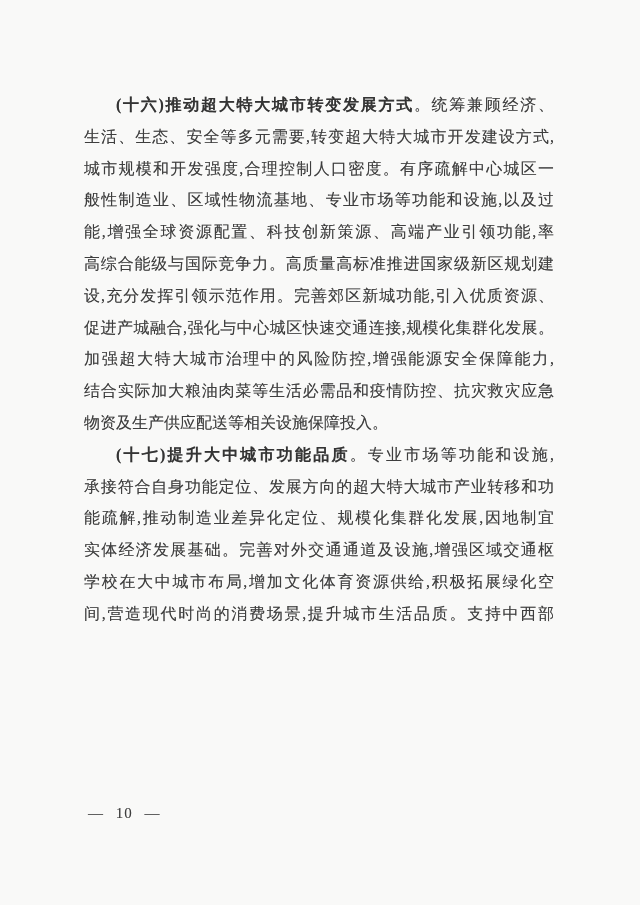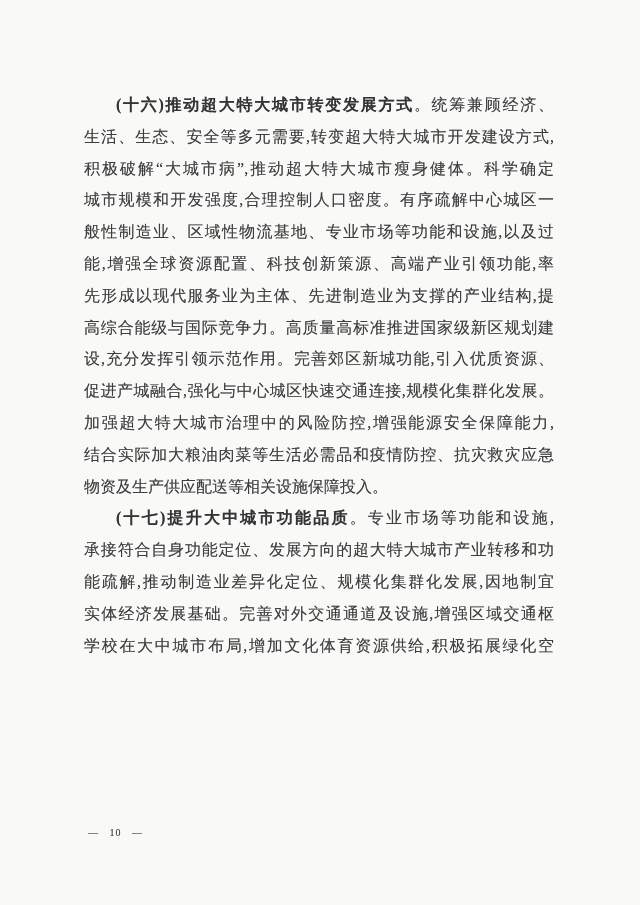--- a/index.html
+++ b/index.html
@@ -42,49 +42,47 @@
   }
   .seg { font-weight: normal; }
   .seg.bold {
     font-weight: bold;
     color: #343434;
   }
   .footer {
     position: absolute;
     left: 88px;
     top: 802px;
-    font-size: 10px;
+    font-size: 15px;
     line-height: 22px;
     color: #3e3e3e;
     letter-spacing: 1px;
     word-spacing: 7px;
     text-shadow: 0 0 0.6px rgba(62,62,62,0.4);
-    margin-top: 20px;
   }
 </style>
 </head>
 <body>
 
 <div class="page">
   <div class="text-block">
       <div class="line indent"><span class="seg bold">(十六)推动超大特大城市转变发展方式</span><span class="seg">。统筹兼顾经济、</span></div>
       <div class="line"><span class="seg">生活、生态、安全等多元需要,转变超大特大城市开发建设方式,</span></div>
-      <div class="line"><span class="seg">积极破解“大城市病”,推动超大特大城市瘦身健体。科学确定</span></div>
       <div class="line"><span class="seg">城市规模和开发强度,合理控制人口密度。有序疏解中心城区一</span></div>
       <div class="line"><span class="seg">般性制造业、区域性物流基地、专业市场等功能和设施,以及过</span></div>
       <div class="line"><span class="seg">能,增强全球资源配置、科技创新策源、高端产业引领功能,率</span></div>
-      <div class="line"><span class="seg">先形成以现代服务业为主体、先进制造业为支撑的产业结构,提</span></div>
       <div class="line"><span class="seg">高综合能级与国际竞争力。高质量高标准推进国家级新区规划建</span></div>
       <div class="line"><span class="seg">设,充分发挥引领示范作用。完善郊区新城功能,引入优质资源、</span></div>
       <div class="line"><span class="seg">促进产城融合,强化与中心城区快速交通连接,规模化集群化发展。</span></div>
       <div class="line"><span class="seg">加强超大特大城市治理中的风险防控,增强能源安全保障能力,</span></div>
       <div class="line"><span class="seg">结合实际加大粮油肉菜等生活必需品和疫情防控、抗灾救灾应急</span></div>
       <div class="line no-justify"><span class="seg">物资及生产供应配送等相关设施保障投入。</span></div>
       <div class="line indent"><span class="seg bold">(十七)提升大中城市功能品质</span><span class="seg">。专业市场等功能和设施,</span></div>
       <div class="line"><span class="seg">承接符合自身功能定位、发展方向的超大特大城市产业转移和功</span></div>
       <div class="line"><span class="seg">能疏解,推动制造业差异化定位、规模化集群化发展,因地制宜</span></div>
       <div class="line"><span class="seg">实体经济发展基础。完善对外交通通道及设施,增强区域交通枢</span></div>
       <div class="line"><span class="seg">学校在大中城市布局,增加文化体育资源供给,积极拓展绿化空</span></div>
+      <div class="line"><span class="seg">间,营造现代时尚的消费场景,提升城市生活品质。支持中西部</span></div>
     </div>
   <div class="footer">
     <span>— 10 —</span>
   </div>
 </div>
 
 </body></html>

